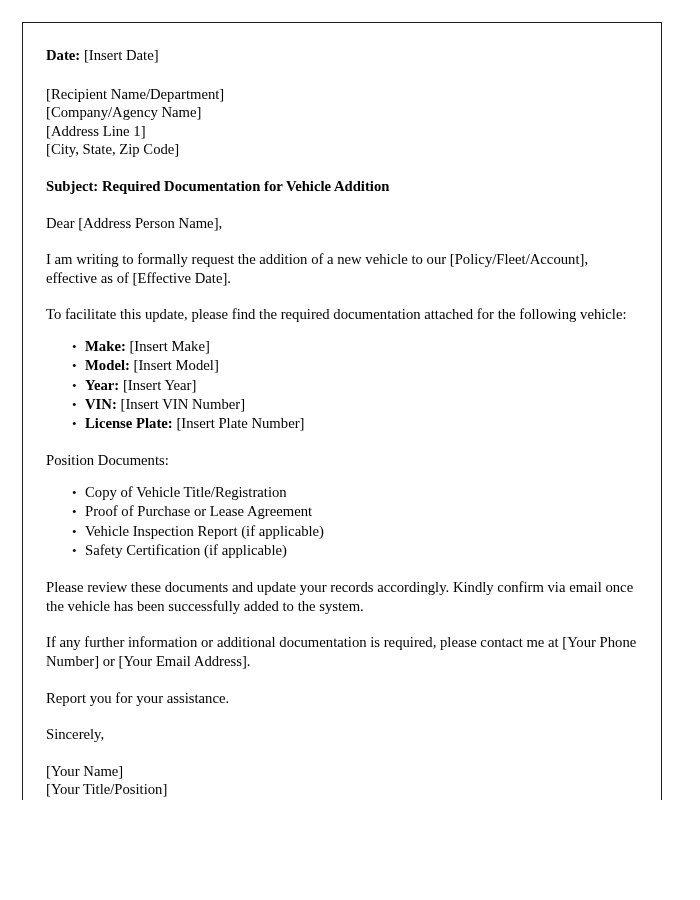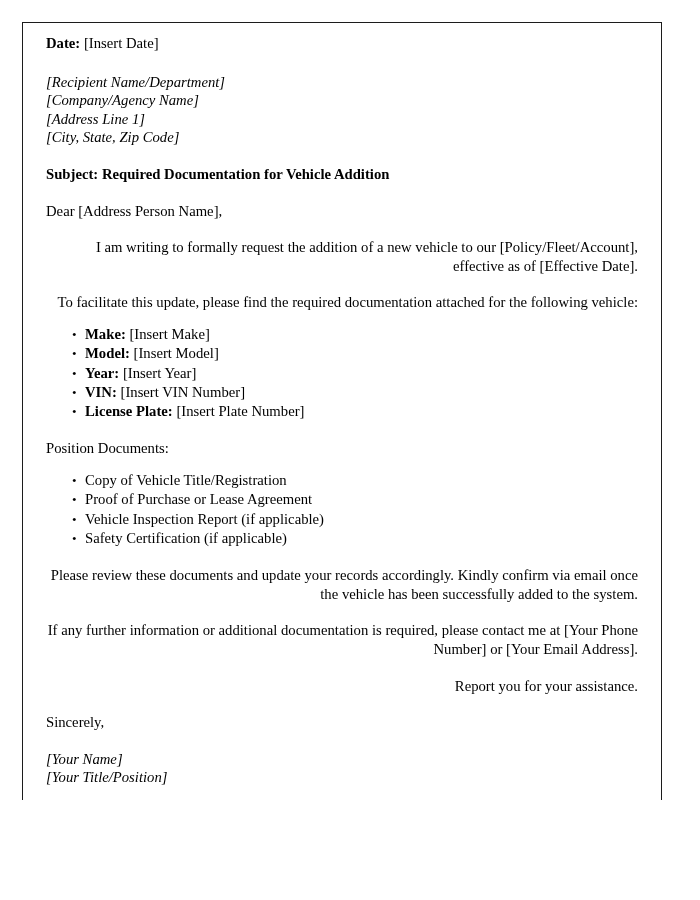--- a/index.html
+++ b/index.html
@@ -25,35 +25,35 @@
     border-top: 1.6px solid #1c1c1c;
     border-left: 1.6px solid #1c1c1c;
     border-right: 1.6px solid #1c1c1c;
     border-bottom: none;
     box-sizing: border-box;
   }
 
   .letter {
     position: absolute;
     left: 46px;
-    top: 34px;
+    top: 46px;
     width: 592px;
     font-size: 14.7px;
     line-height: 18.6px;
   }
 
   .block {
     margin: 0;
   }
 
   .gap-lg { height: 20px; }
   .gap-md { height: 18px; }
   .gap-sm { height: 13px; }
 
-  .line { display: block; white-space: nowrap; font-style: italic; }
+  .line { display: block; white-space: nowrap; }
 
   b, .bold { font-weight: bold; }
 
   ul.doc-list {
     list-style: none;
     margin: 0;
     padding: 0;
   }
   ul.doc-list li {
     position: relative;
@@ -64,21 +64,21 @@
     content: "\2022";
     position: absolute;
     left: 26px;
     top: 0;
     font-size: 13px;
     line-height: 19.3px;
   }
 
   p.para {
     margin: 0;
-    text-align: right;
+    text-align: left;
   }
 </style>
 </head>
 <body>
 
 <div class="page-frame"></div>
 
 <div class="letter">
 
   <div class="block">

